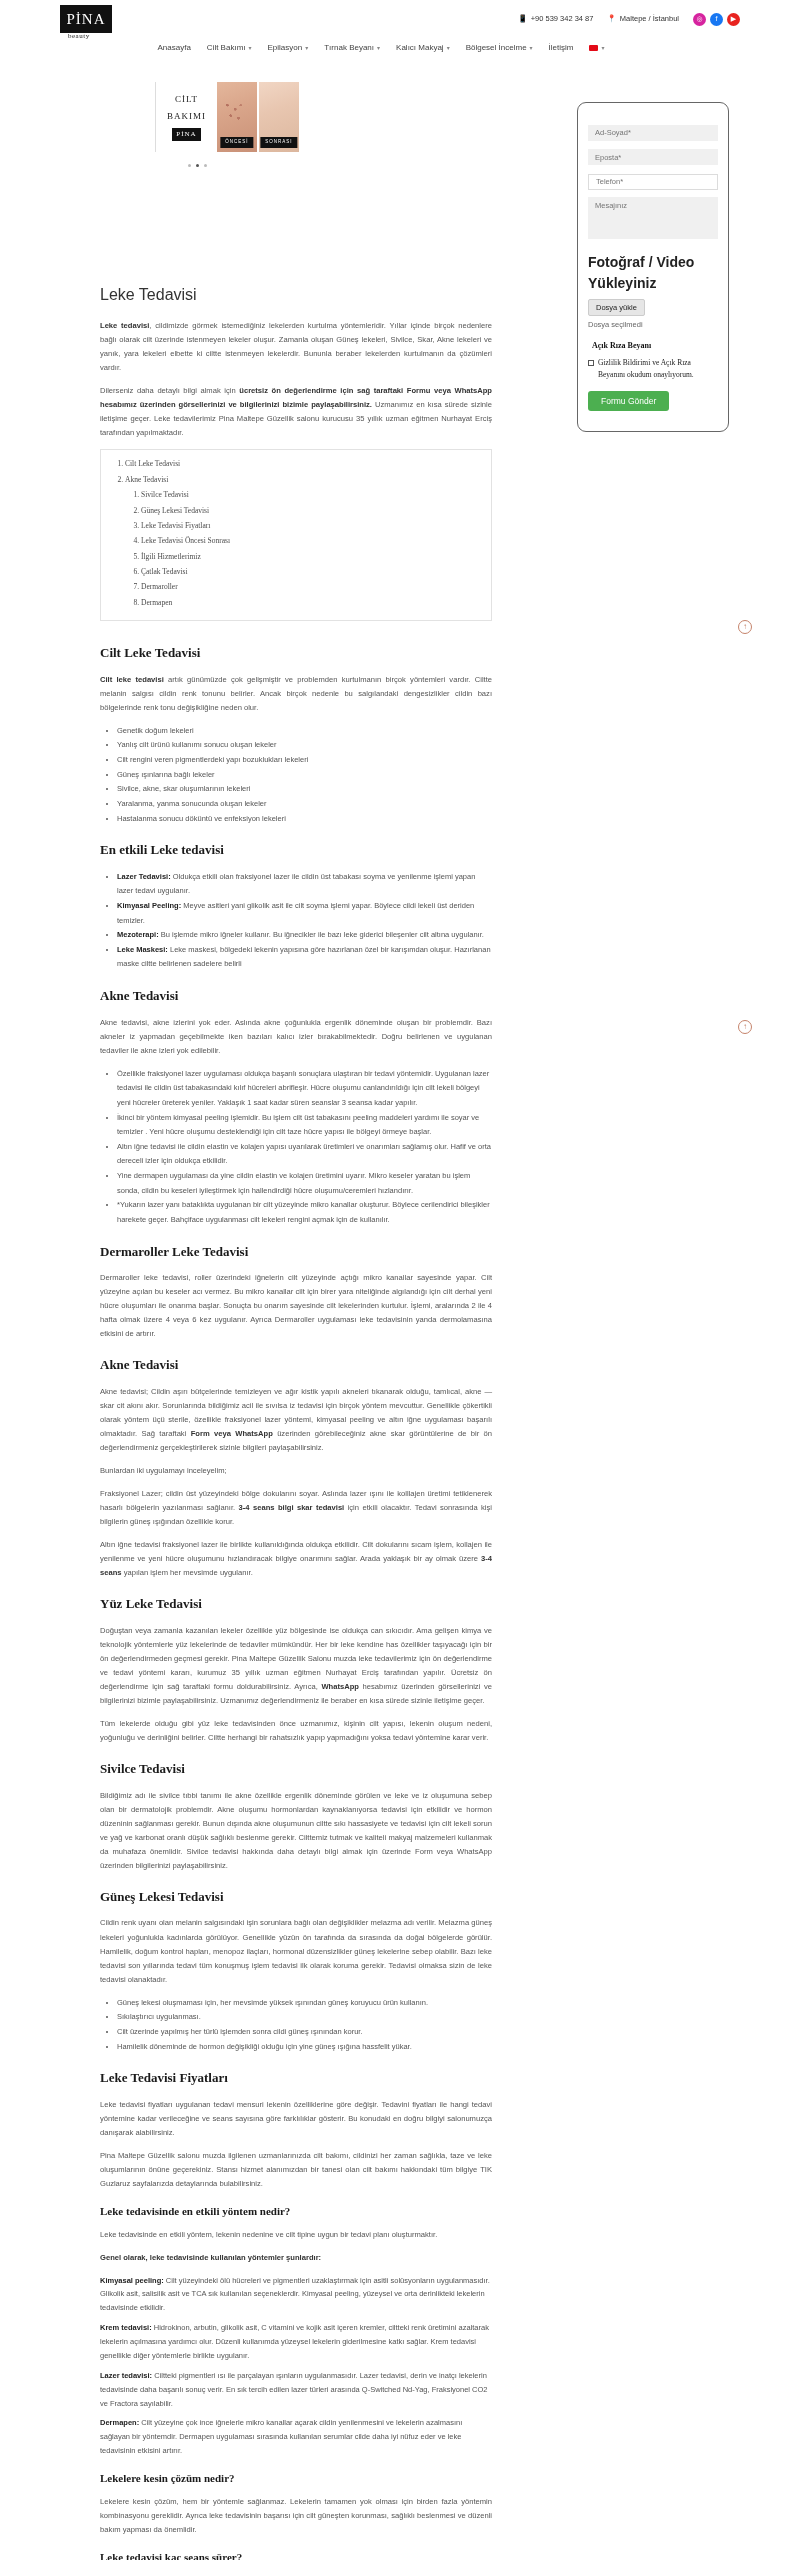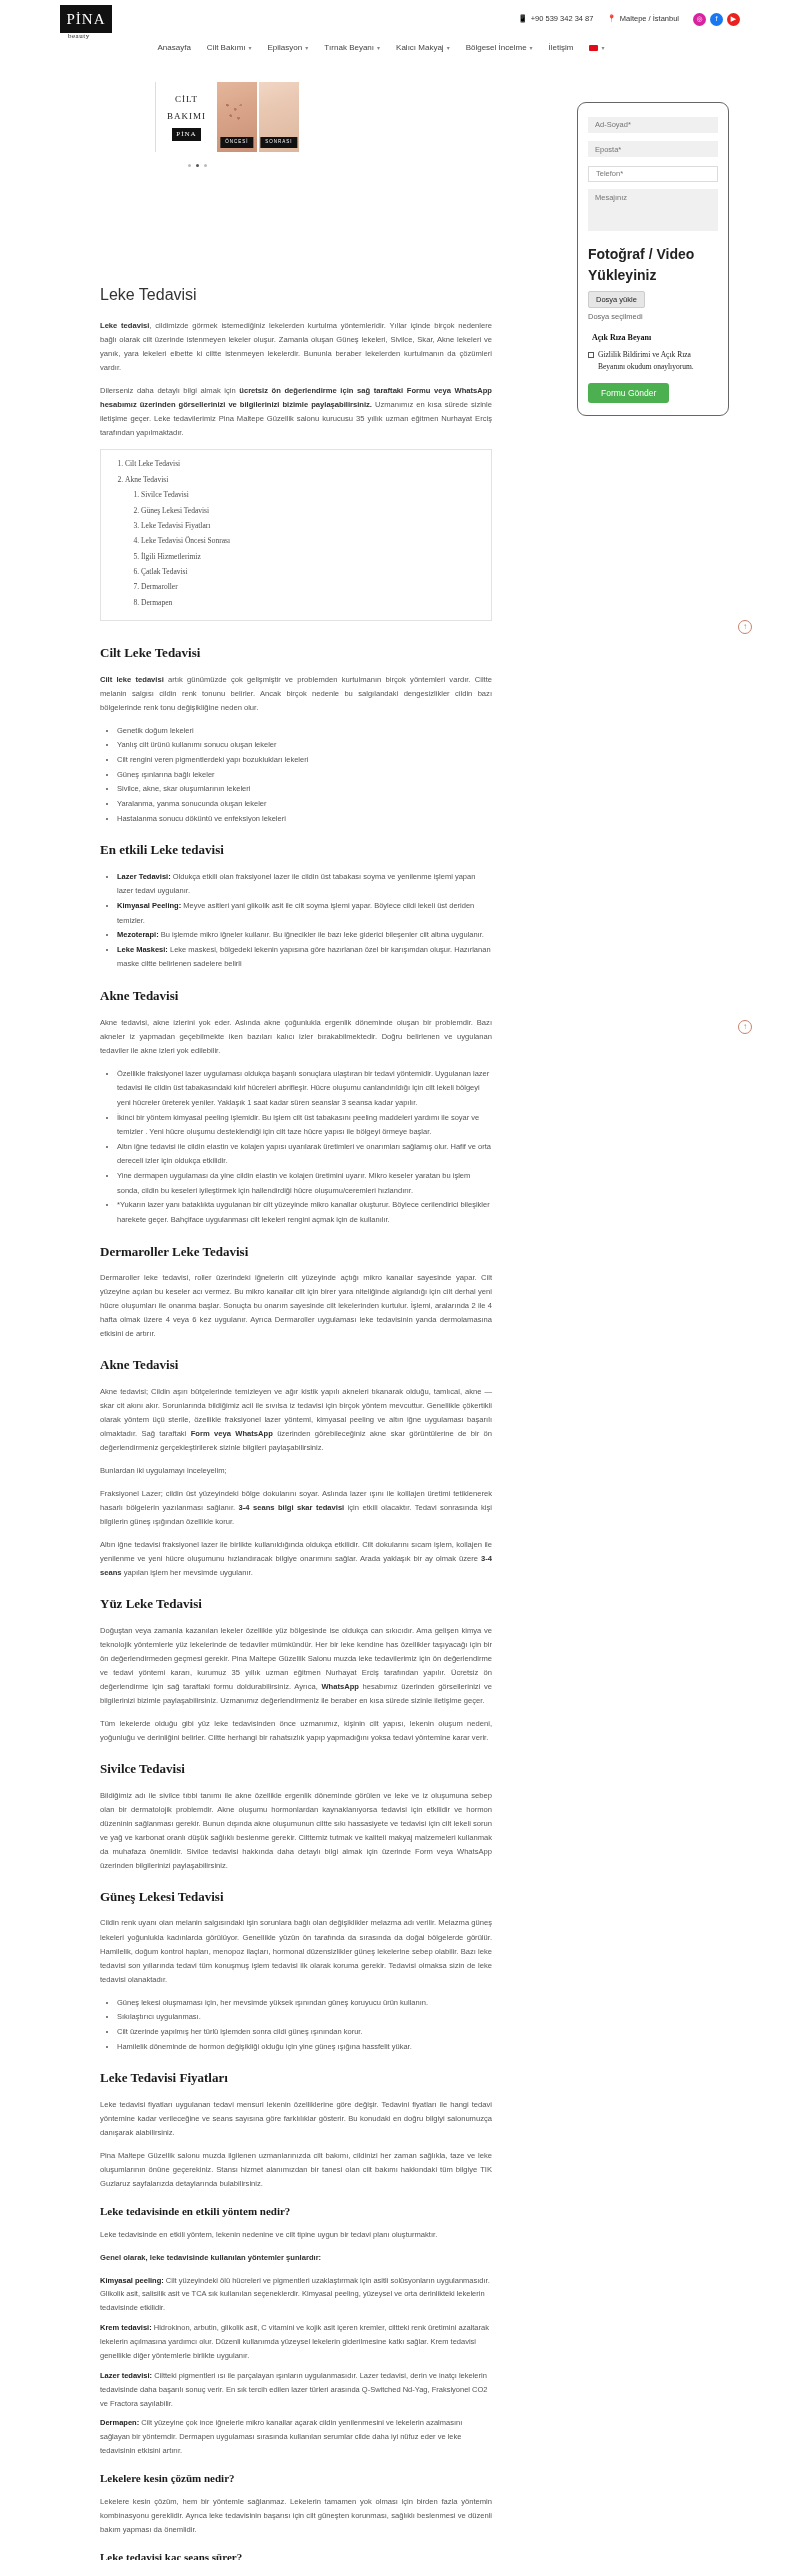--- a/index.html
+++ b/index.html
@@ -120,21 +120,21 @@
   .hero-dots i { width:3px; height:3px; border-radius:50%; background:#bbb; display:block; }
   .hero-dots i.on { background:#555; }
 
   
   .form-card {
     position: absolute;
     right: 33px; top: 38px;
     width: 152px;
     border: 1px solid #666;
     border-radius: 9px;
-    padding: 12px 10px;
+    padding: 20px 10px;
     background: #fff;
   }
   .fld {
     width: 100%;
     background: #f0f0f0;
     border: none;
     height: 16px;
     margin-bottom: 7px;
     font-size: 7.5px;
     color: #888;

